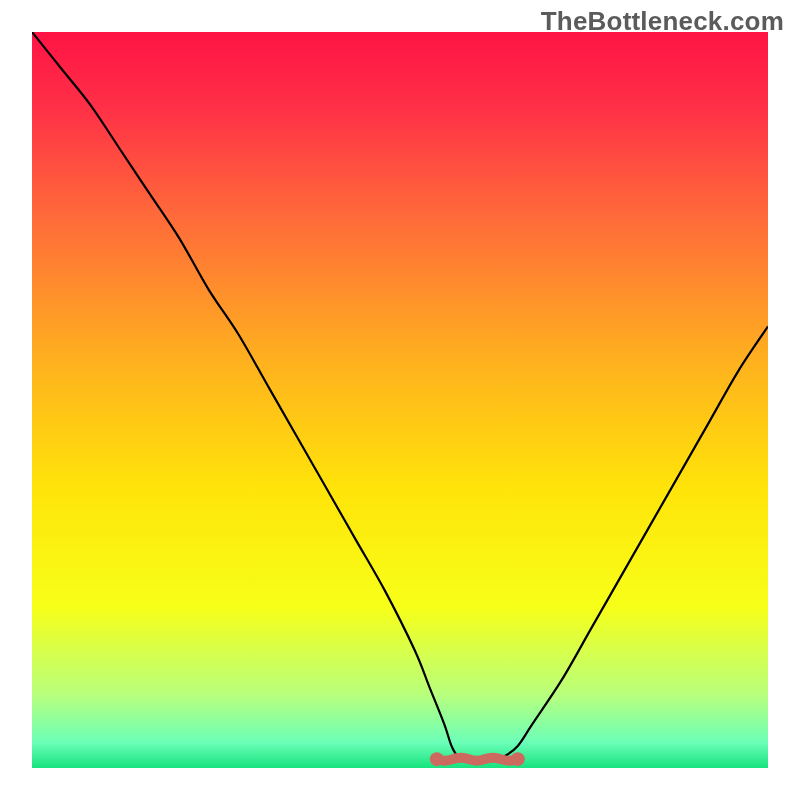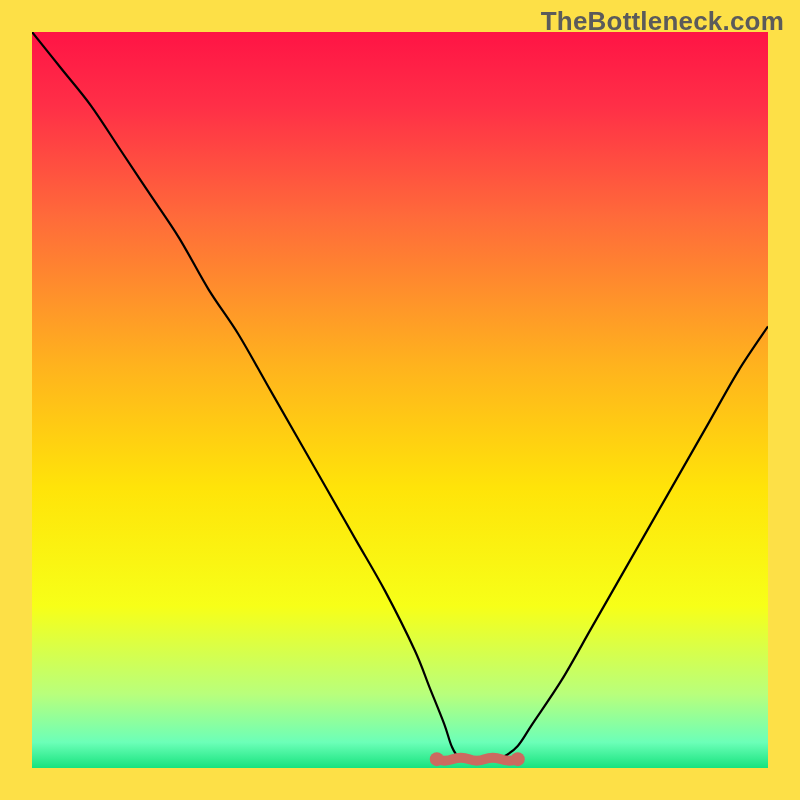--- a/index.html
+++ b/index.html
@@ -7,21 +7,21 @@
     padding: 0;
     width: 800px;
     height: 800px;
     background: #000;
     overflow: hidden;
     font-family: Arial, Helvetica, sans-serif;
   }
   .frame {
     position: absolute;
     inset: 0;
-    background: #fde047;
+    background: #ffffff;
   }
   .plot {
     position: absolute;
     left: 32px;
     top: 32px;
     width: 736px;
     height: 736px;
     overflow: hidden;
   }
   .watermark {

